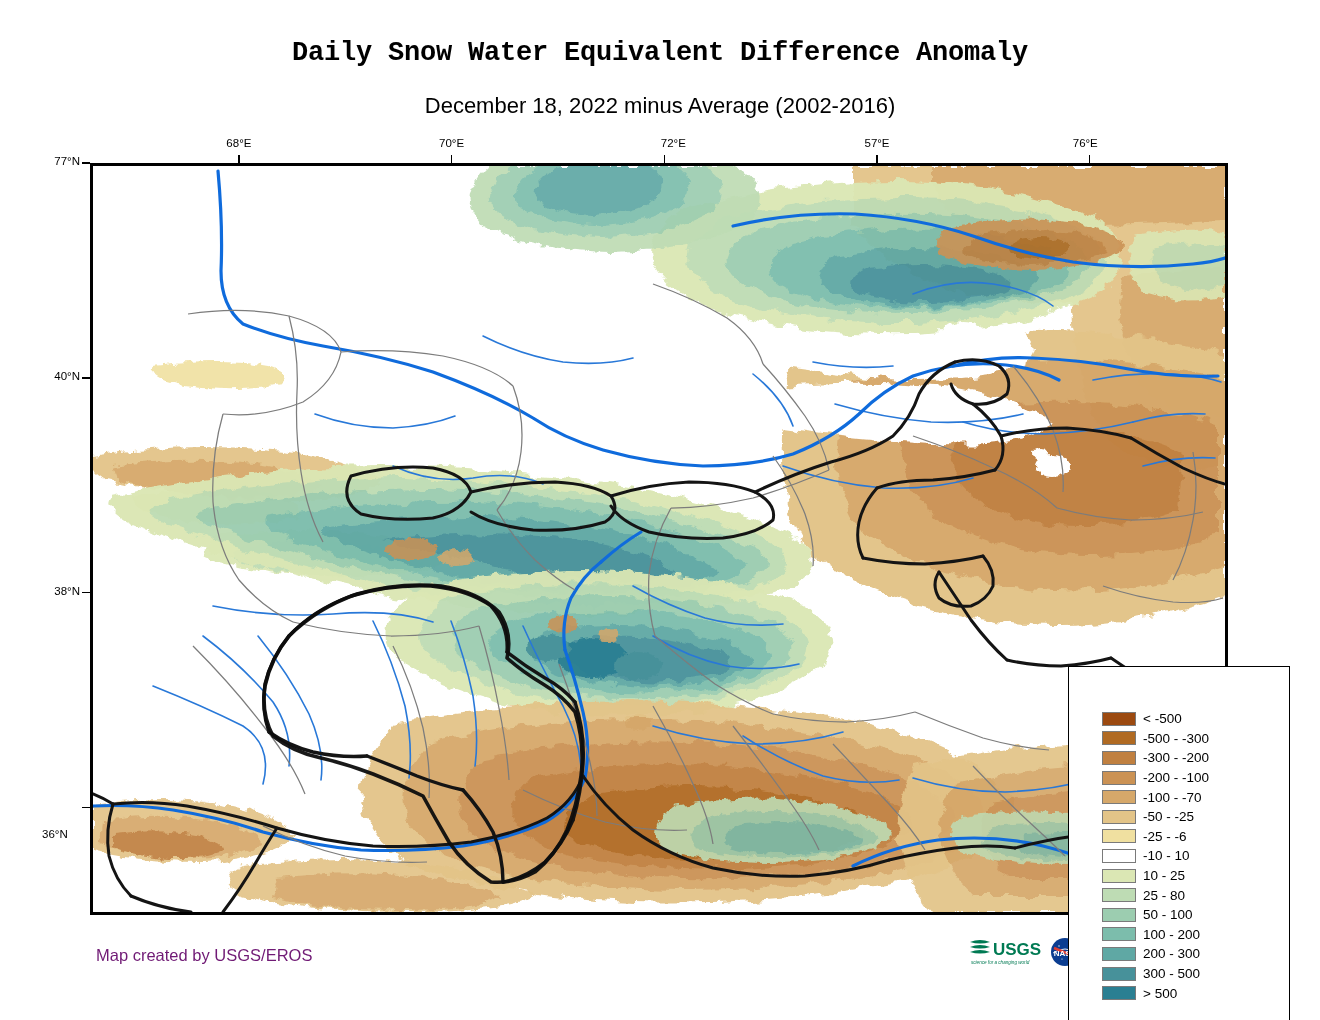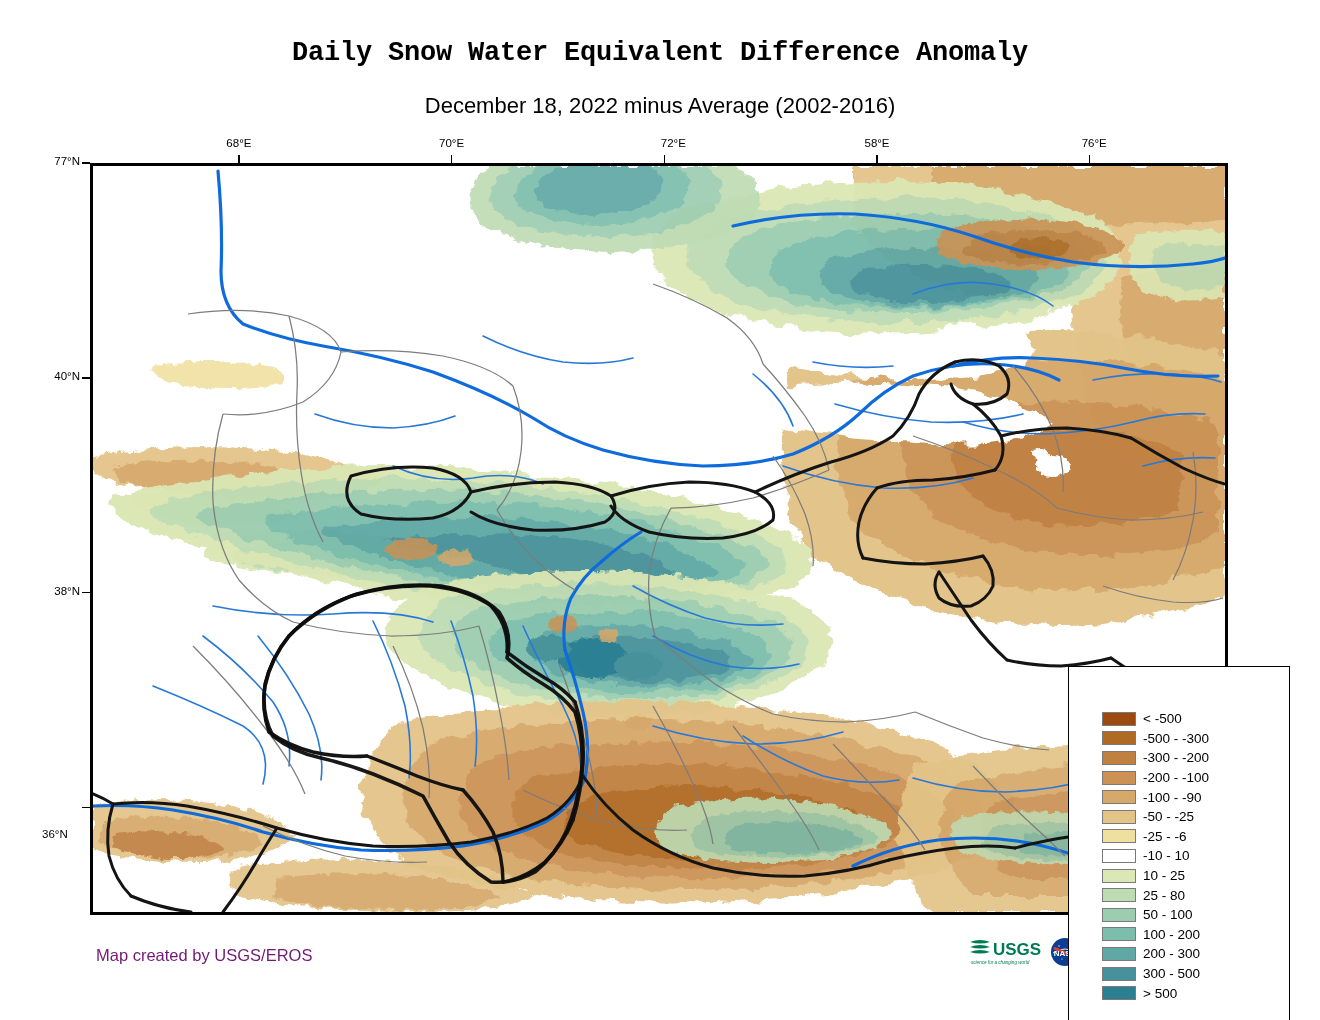--- a/index.html
+++ b/index.html
@@ -342,23 +342,23 @@
   <div id="mapframe"></div>
 
   <div id="lon-ticks">
       <div class="tickline" style="left: 148.147px; top: -8px; width: 1.5px; height: 8px;"></div>
       <div class="ticklbl" style="left: 131.897px; top: -26px; width: 34px; text-align: center;">68°E</div>
       <div class="tickline" style="left: 360.857px; top: -8px; width: 1.5px; height: 8px;"></div>
       <div class="ticklbl" style="left: 344.607px; top: -26px; width: 34px; text-align: center;">70°E</div>
       <div class="tickline" style="left: 573.568px; top: -8px; width: 1.5px; height: 8px;"></div>
       <div class="ticklbl" style="left: 557.318px; top: -26px; width: 34px; text-align: center; margin-left: 9px;">72°E</div>
       <div class="tickline" style="left: 786.278px; top: -8px; width: 1.5px; height: 8px;"></div>
-      <div class="ticklbl" style="left: 770.028px; top: -26px; width: 34px; text-align: center;">58°E</div>
+      <div class="ticklbl" style="left: 770.028px; top: -26px; width: 34px; text-align: center;">57°E</div>
       <div class="tickline" style="left: 998.988px; top: -8px; width: 1.5px; height: 8px;"></div>
-      <div class="ticklbl" style="left: 982.738px; top: -26px; width: 34px; text-align: right;">76°E</div>
+      <div class="ticklbl" style="left: 982.738px; top: -26px; width: 34px; text-align: left;">76°E</div>
     </div>
 
   <div id="lat-ticks">
       <div class="tickline" style="left: -8px; top: -0.75px; width: 8px; height: 1.5px;"></div>
       <div class="ticklbl" style="left: -48px; top: -8px; width: 38px; text-align: right;">77°N</div>
       <div class="tickline" style="left: -8px; top: 214.107px; width: 8px; height: 1.5px;"></div>
       <div class="ticklbl" style="left: -48px; top: 206.857px; width: 38px; text-align: right;">40°N</div>
       <div class="tickline" style="left: -8px; top: 428.964px; width: 8px; height: 1.5px;"></div>
       <div class="ticklbl" style="left: -48px; top: 421.714px; width: 38px; text-align: right;">38°N</div>
       <div class="tickline" style="left: -8px; top: 643.821px; width: 8px; height: 1.5px;"></div>
@@ -378,21 +378,21 @@
         <div class="leg-row">
           <div class="leg-sw" style="background: rgb(192, 128, 64);"></div>
           <div class="leg-lbl">-300 - -200</div>
         </div>
         <div class="leg-row">
           <div class="leg-sw" style="background: rgb(203, 146, 84);"></div>
           <div class="leg-lbl">-200 - -100</div>
         </div>
         <div class="leg-row">
           <div class="leg-sw" style="background: rgb(214, 168, 106);"></div>
-          <div class="leg-lbl">-100 - -90</div>
+          <div class="leg-lbl">-100 - -70</div>
         </div>
         <div class="leg-row">
           <div class="leg-sw" style="background: rgb(227, 196, 136);"></div>
           <div class="leg-lbl">-50 - -25</div>
         </div>
         <div class="leg-row">
           <div class="leg-sw" style="background: rgb(240, 224, 160);"></div>
           <div class="leg-lbl">-25 - -6</div>
         </div>
         <div class="leg-row">

